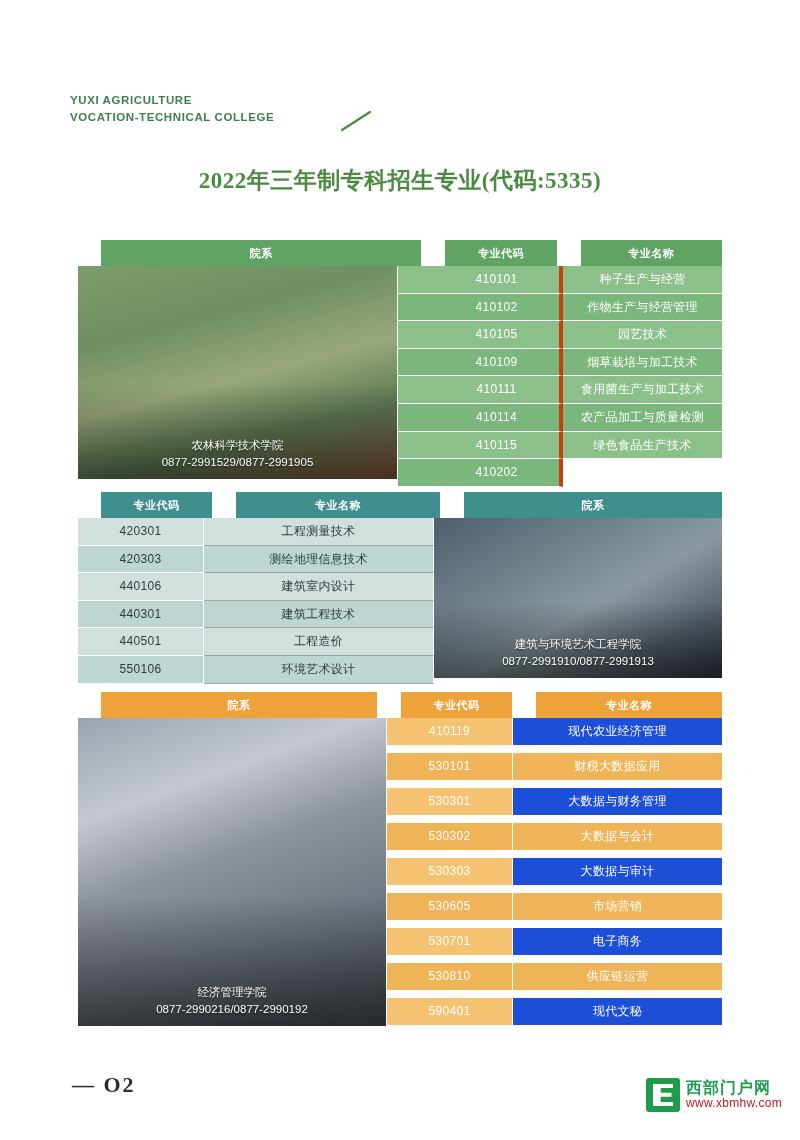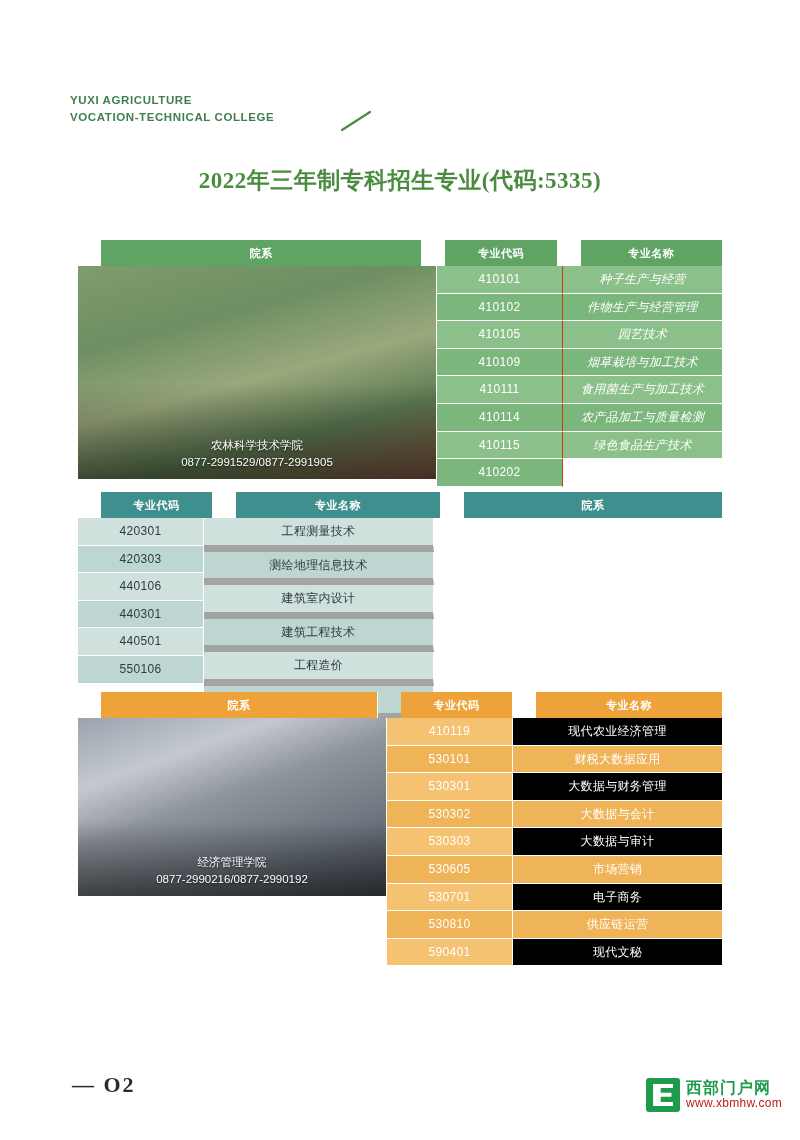--- a/index.html
+++ b/index.html
@@ -104,58 +104,58 @@
   #sec1 .hdr-name  { width: 159px; background: #5fa463; }
   #sec1 .photo-cell {
     width: 360px;
     height: 213px;
     background:
       linear-gradient(to bottom, rgba(0,0,0,0) 55%, rgba(0,0,0,.45) 100%),
       linear-gradient(165deg,#7f9c6c 0%, #6d8f63 28%, #9aa87c 52%, #5d7a52 74%, #84553f 100%);
     border-right: 1px solid #ffffff;
   }
   #sec1 .code-col, #sec1 .name-col { display: flex; flex-direction: column; }
-  #sec1 .code-col .cell { width: 125px; background: #8cc08a; border-right: 1px solid #c2410c; border-bottom: 1px solid #ffffff; }
-  #sec1 .name-col .cell { width: 159px; background: #8cc08a; border-bottom: 1px solid #ffffff; font-style: italic; }
+  #sec1 .code-col .cell { width: 125px; background: #8cc08a; border-right: 4px solid #c2410c; border-bottom: 1px solid #ffffff; padding-left: 36px; }
+  #sec1 .name-col .cell { width: 159px; background: #8cc08a; border-bottom: 1px solid #ffffff; }
   #sec1 .code-col .cell:nth-child(even) { background: #7bb77c; }
   #sec1 .name-col .cell:nth-child(even) { background: #7bb77c; }
 
   
   #sec2 { left: 78px; top: 492px; width: 644px; }
   #sec2 .hdr-code { width: 125px; background: #3f8f8f; border-right: 1px solid #ffffff; }
   #sec2 .hdr-name { width: 229px; background: #3f8f8f; border-right: 1px solid #ffffff; }
   #sec2 .hdr-dept { width: 290px; background: #3f8f8f; }
   #sec2 .code-col .cell { width: 125px; background: #cfe0dd; color:#2f3b3f; border-right: 1px solid #ffffff; border-bottom: 1px solid #ffffff; }
-  #sec2 .name-col .cell { width: 229px; background: #cfe0dd; color:#2f3b3f; border-right: 1px solid #ffffff; border-bottom: 7px solid #a3a3a3; }
+  #sec2 .name-col .cell { width: 229px; background: #cfe0dd; color:#2f3b3f; border-right: 1px solid #ffffff; border-bottom: 1px solid #a3a3a3; }
   #sec2 .code-col .cell:nth-child(even),
   #sec2 .name-col .cell:nth-child(even) { background: #bdd6d2; }
   #sec2 .photo-cell {
     width: 290px;
     height: 160px;
     background:
       linear-gradient(to bottom, rgba(0,0,0,0) 52%, rgba(0,0,0,.5) 100%),
       linear-gradient(150deg,#4d5f6d 0%, #6f7f8a 30%, #8a9aa0 55%, #55606a 80%, #323b44 100%);
   }
   #sec2 .col { display:flex; flex-direction:column; }
 
   
   #sec3 { left: 78px; top: 692px; width: 644px; }
   #sec3 .hdr-dept { width: 310px; background: #eda23a; border-right: 1px solid #ffffff; }
   #sec3 .hdr-code { width: 125px; background: #eda23a; border-right: 1px solid #ffffff; }
   #sec3 .hdr-name { width: 209px; background: #eda23a; }
   #sec3 .photo-cell {
     width: 310px;
-    height: 178px;
+    height: 308px;
     background:
       linear-gradient(to bottom, rgba(0,0,0,0) 58%, rgba(0,0,0,.5) 100%),
       linear-gradient(160deg,#9aa3ad 0%, #c4c9cf 25%, #8e949b 45%, #6f7780 70%, #4a5058 100%);
     border-right: 1px solid #ffffff;
   }
   #sec3 .code-col .cell { width: 125px; background: #f4c270; color:#ffffff; border-right: 1px solid #ffffff; border-bottom: 1px solid #ffffff; }
-  #sec3 .name-col .cell { width: 209px; background: #000000; color:#ffffff; border-bottom: 1px solid #ffffff; }
+  #sec3 .name-col .cell { width: 209px; background: #1d4ed8; color:#ffffff; border-bottom: 1px solid #ffffff; }
   #sec3 .code-col .cell:nth-child(even),
   #sec3 .name-col .cell:nth-child(even) { background: #efb358; }
   #sec3 .col { display:flex; flex-direction:column;justify-content:space-between; }
 
   
   .page-num {
     position: absolute;
     left: 72px;
     top: 1072px;
     font-family: "Liberation Serif", serif;
@@ -268,20 +268,26 @@
       <div class="cell dark">440501</div>
       <div class="cell dark">550106</div>
     </div>
     <div class="col name-col">
       <div class="cell dark">工程测量技术</div>
       <div class="cell dark">测绘地理信息技术</div>
       <div class="cell dark">建筑室内设计</div>
       <div class="cell dark">建筑工程技术</div>
       <div class="cell dark">工程造价</div>
       <div class="cell dark">环境艺术设计</div>
+    </div>
+    <div class="photo photo-cell">
+      <div class="caption">
+        <div>建筑与环境艺术工程学院</div>
+        <div class="ph">0877-2991910/0877-2991913</div>
+      </div>
     </div>
   </div>
 </div>
 
 <div class="block" id="sec3">
   <div class="row">
     <div class="hdr hdr-dept">院系</div>
     <div class="hdr hdr-code">专业代码</div>
     <div class="hdr hdr-name">专业名称</div>
   </div>

